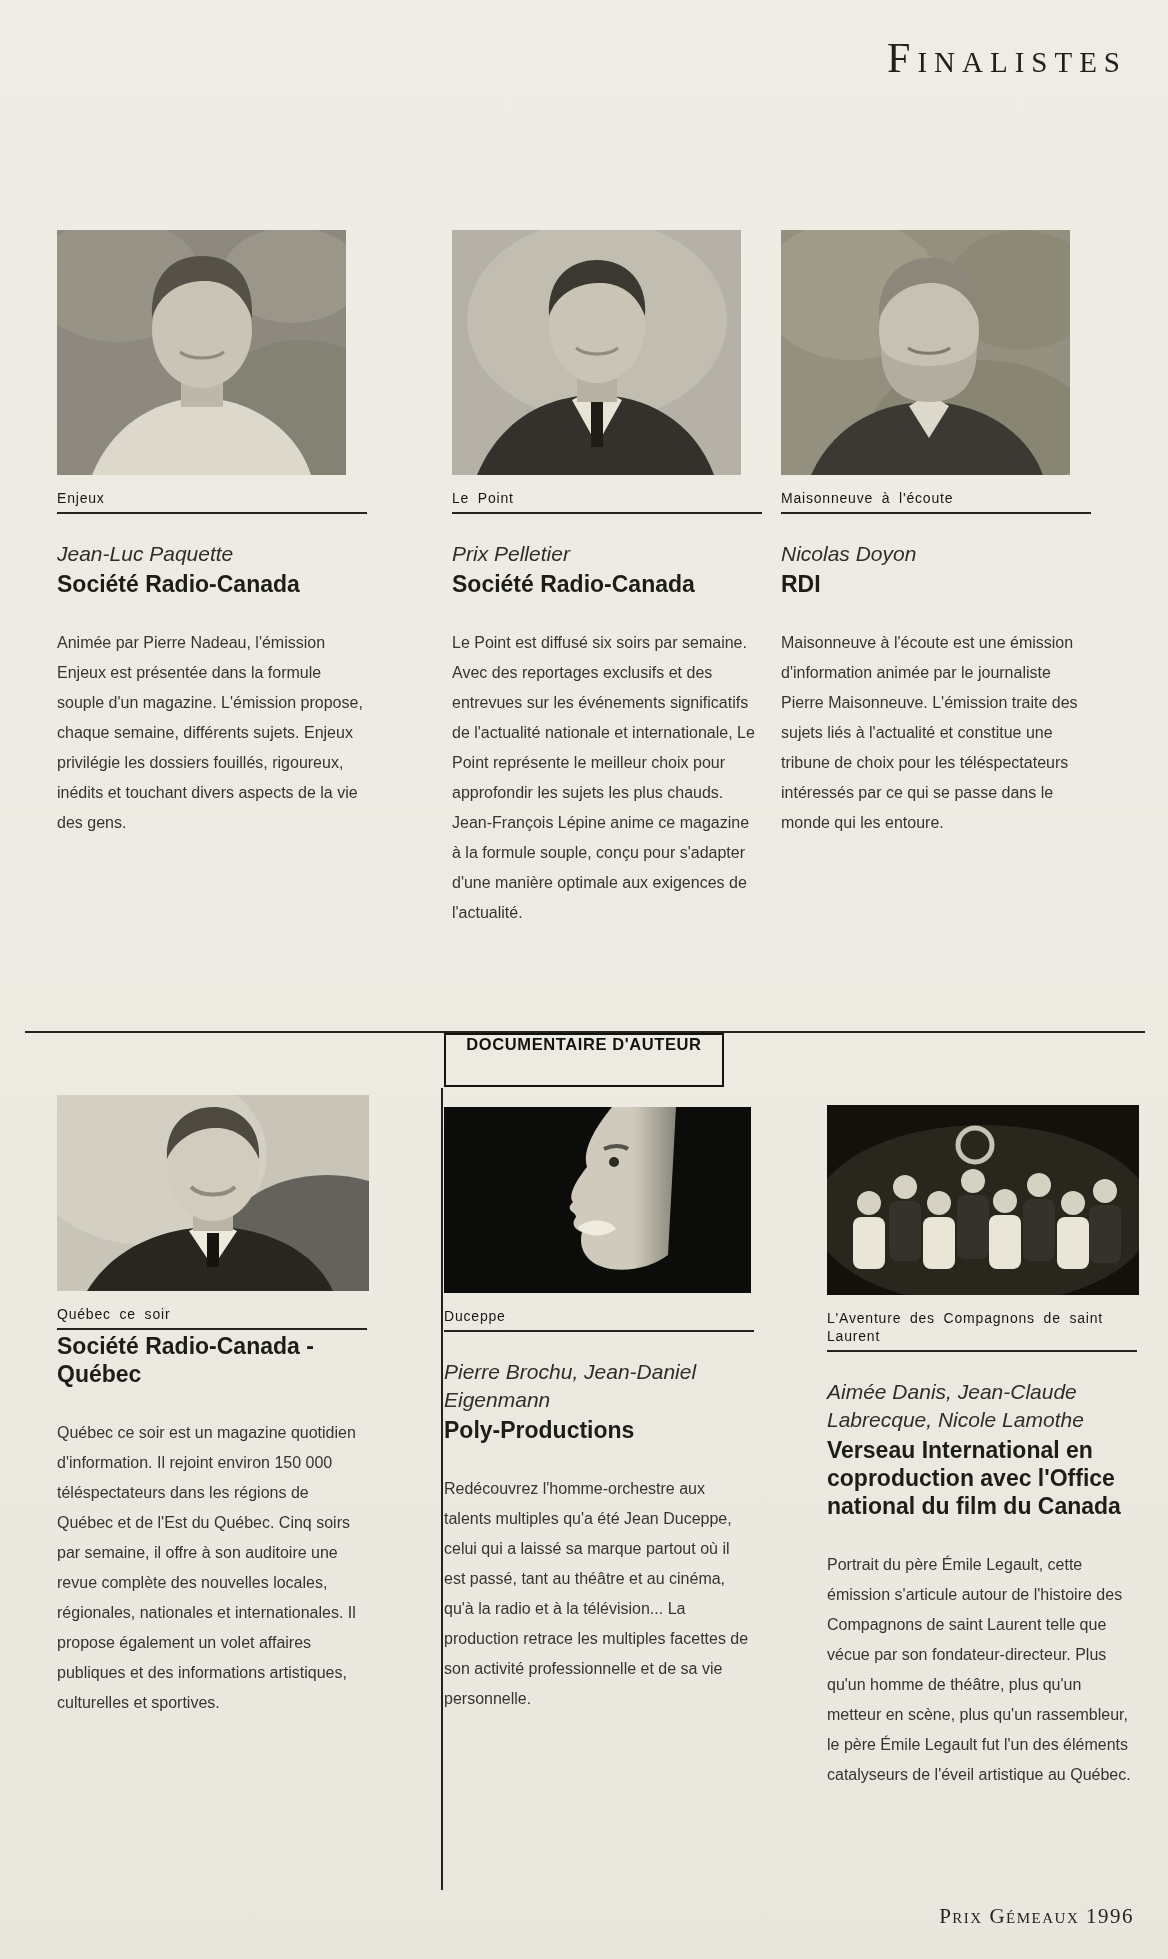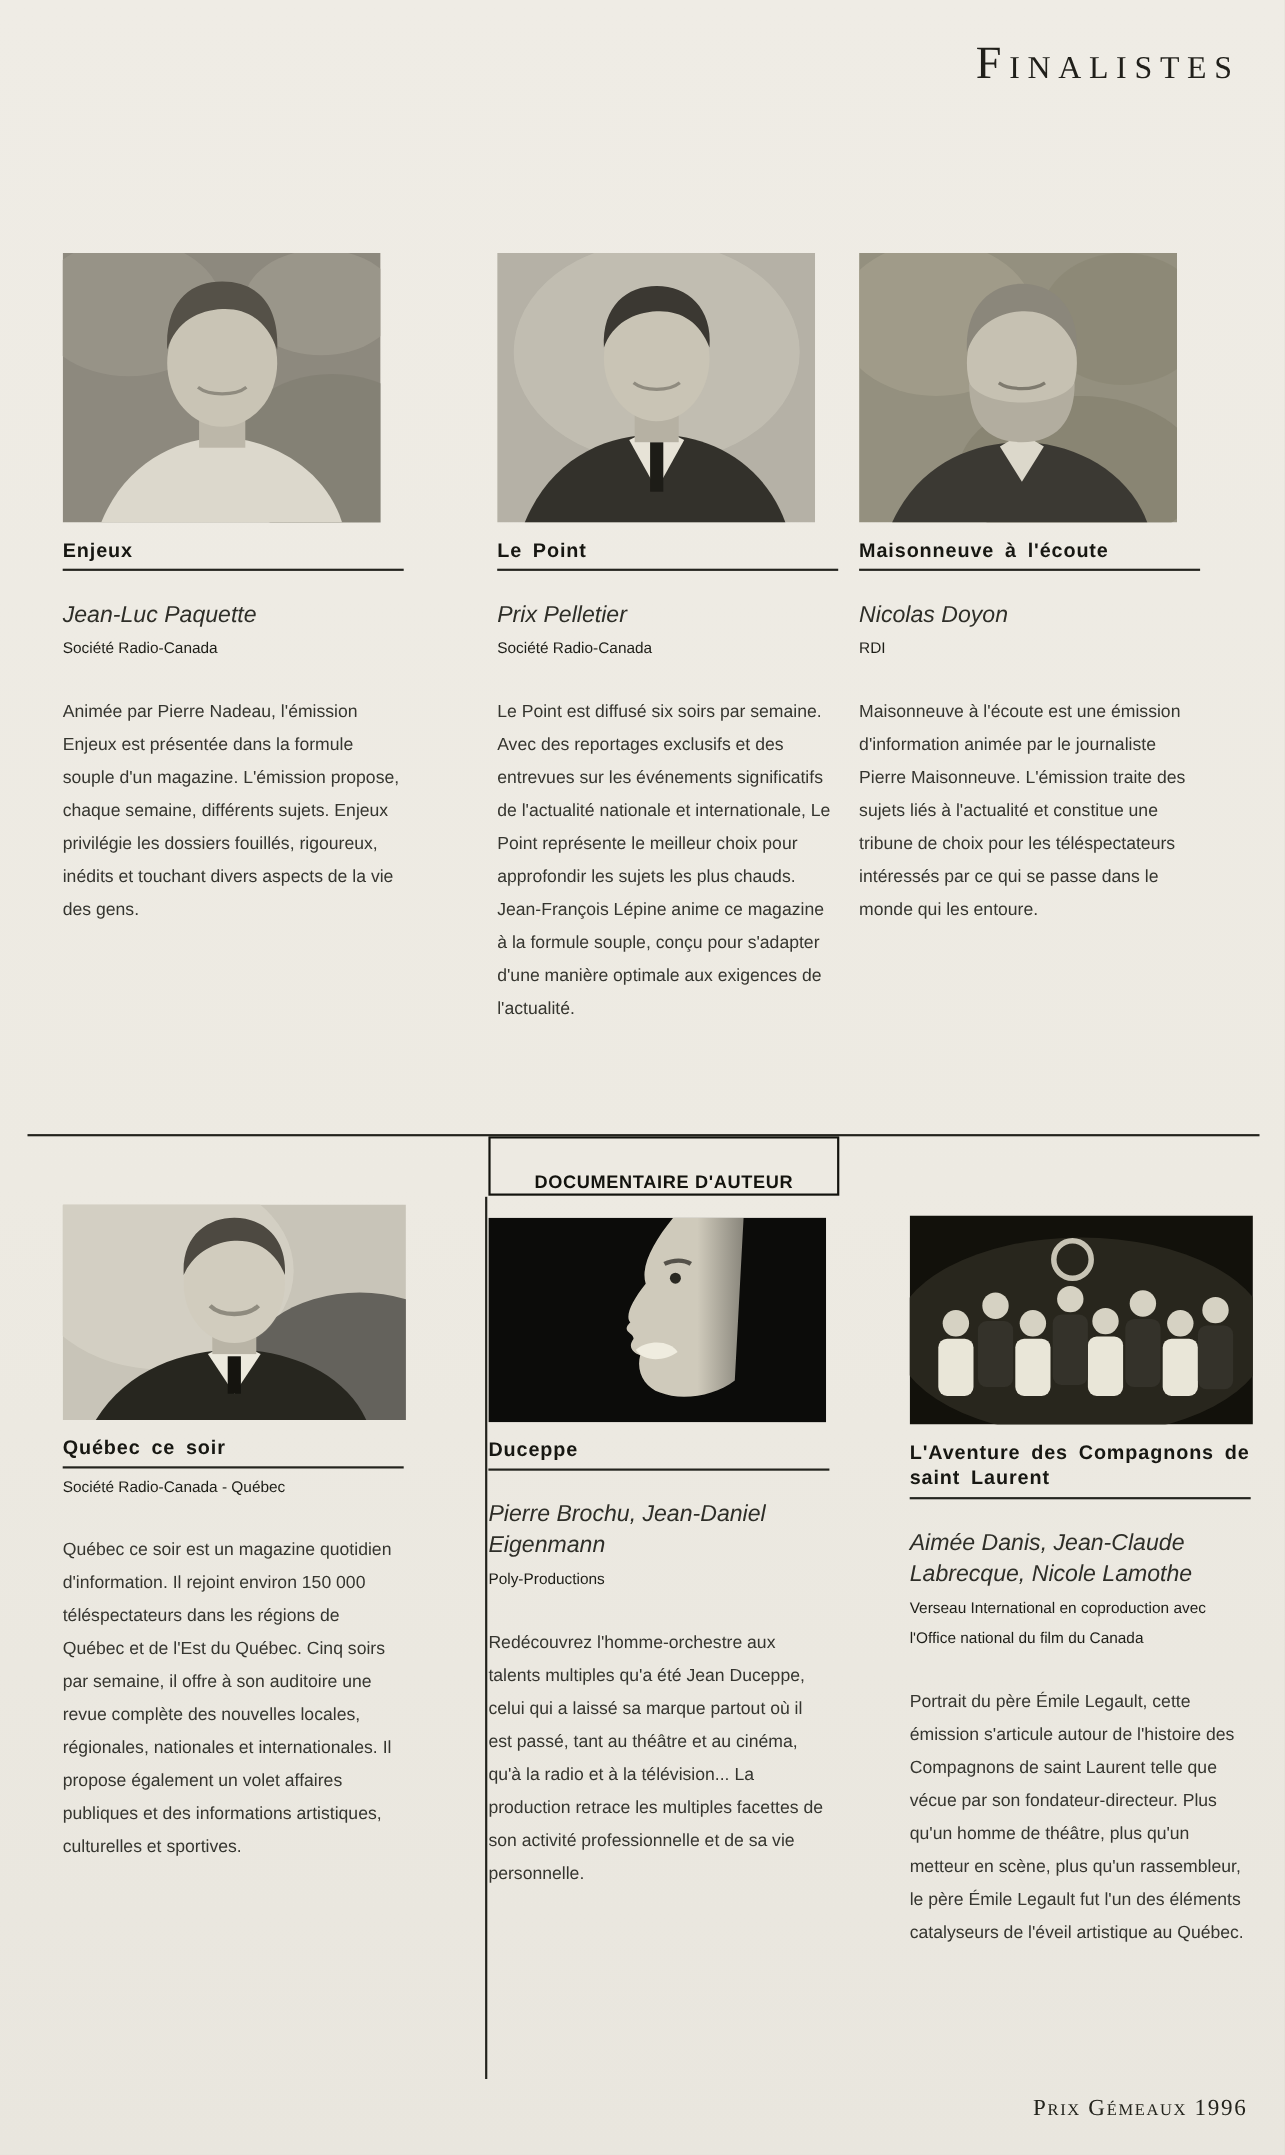--- a/index.html
+++ b/index.html
@@ -16,39 +16,39 @@
   .entry { position:absolute; width:310px; }
   .e1 { left:57px;  top:230px; }
   .e2 { left:452px; top:230px; }
   .e3 { left:781px; top:230px; }
   .e4 { left:57px;  top:1095px; }
   .e5 { left:444px; top:1107px; }
   .e6 { left:827px; top:1105px; }
   figure.photo { margin:0; padding:0; line-height:0; }
   figure.photo svg { display:block; }
   h2.entry-title {
-    margin:14px 0 0; font-size:18px; font-weight:700; line-height:1.3;
+    margin:14px 0 0; font-size:14px; font-weight:400; line-height:1.3;
     letter-spacing:0.8px; word-spacing:4px; color:#171712;
     padding-bottom:5px; border-bottom:2px solid #24241e;
   }
   p.names {
     margin:26px 0 0; font-style:italic; font-size:21px; line-height:28px; color:#2e2e28;
   }
   p.company {
-    margin:2px 0 0; font-weight:400; font-size:14px; line-height:28px; color:#1d1d17;
+    margin:2px 0 0; font-weight:700; font-size:23px; line-height:28px; color:#1d1d17;
   }
   p.desc {
     margin:30px 0 0; font-size:16px; line-height:30px; color:#35352f;
   }
   .divider { position:absolute; left:25px; top:1031px; width:1120px; height:2px; background:#22221c; }
   .vrule   { position:absolute; left:441px; top:1088px; width:2px; height:802px; background:#22221c; }
   .category-box {
-    position:absolute; left:444px; top:1033px; width:319px; height:54px;
+    position:absolute; left:444px; top:1033px; width:280px; height:54px;
     border:2px solid #13130e; box-sizing:border-box; background:#edeae2;
-    display:flex; align-items:flex-end; justify-content:center;
+    display:flex; align-items:flex-start; justify-content:center;
   }
   .category-box span {
     font-weight:700; font-size:16.5px; letter-spacing:0.6px; color:#13130e;
   }
   .page-footer {
     position:absolute; top:1901px; right:31px; margin:3px;
     font-family:"Liberation Serif", serif; font-variant:small-caps;
     font-size:21px; letter-spacing:1.5px; color:#24241d;
   }
 </style>

